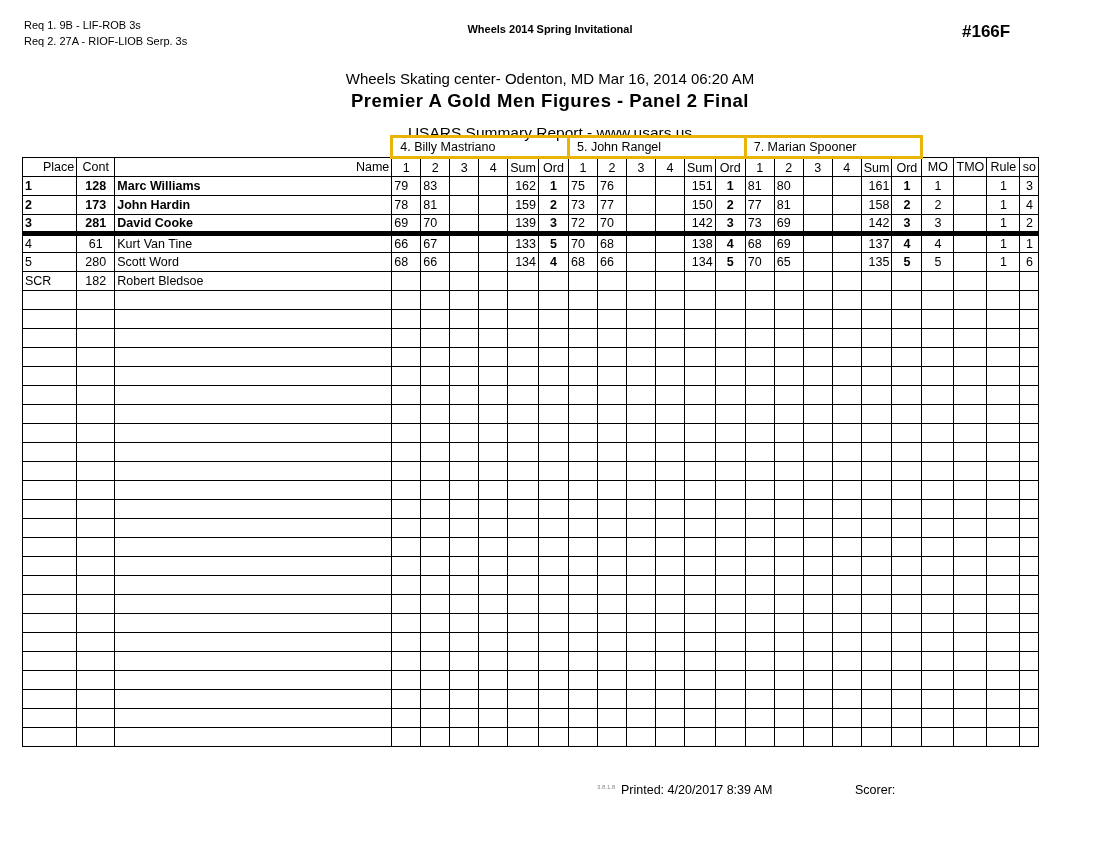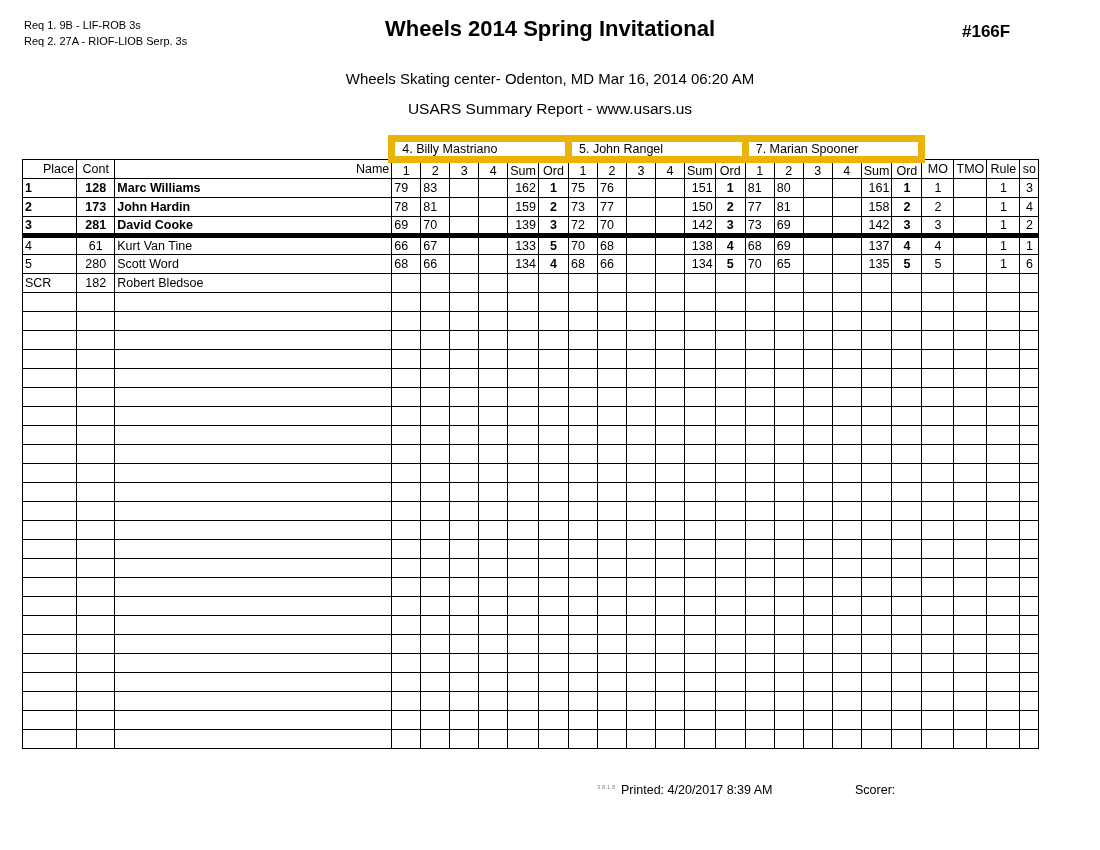--- a/index.html
+++ b/index.html
@@ -13,21 +13,21 @@
     overflow: hidden;
   }
   .req-block {
     position: absolute; left: 24px; top: 17px;
     font-size: 11px; line-height: 16px;
   }
   .title-block {
     position: absolute; left: 0; top: 18px; width: 1100px;
     text-align: center;
   }
-  .title-main  { font-size: 22px;   font-weight: bold; line-height: 22px; }
+  .title-main  { font-size: 11px;   font-weight: bold; line-height: 22px; }
   .title-venue { font-size: 15px;   line-height: 21px; margin-top: 28px; }
   .title-event { font-size: 18.5px; font-weight: bold; line-height: 24px; letter-spacing: 0.5px; }
   .title-report{ font-size: 15.5px; line-height: 23px; margin-top: 8px; }
   .event-number {
     position: absolute; left: 962px; top: 22px;
     font-size: 17px; font-weight: bold;
   }
 
   table.score-table {
     position: absolute; left: 22px; top: 135px;
@@ -37,21 +37,21 @@
   .score-table td, .score-table th {
     border: 1px solid #000;
     height: 19px;
     padding: 0 2px;
     overflow: hidden; white-space: nowrap;
     font-weight: normal;
     vertical-align: middle;
   }
   tr.judge-row td.noborder { border: none; }
   td.judge-box {
-    border: 7px solid #eab308;
+    border: 3px solid #eab308;
     text-align: left; padding-left: 7px; height: 21px;
   }
   .c-place { text-align: left;  padding-left: 4px; }
   .c-cont  { text-align: center; }
   .c-name  { text-align: left;  padding-left: 6px; }
   .c-score { text-align: left;  padding-left: 4px; }
   .c-sum   { text-align: right; padding-right: 3px; }
   .c-ord   {
     border-left: 4px solid #000; border-right: 4px solid #000;
     text-align: center;
@@ -84,20 +84,21 @@
 <body>
 
 <div class="req-block">
   <div>Req 1.  9B - LIF-ROB 3s</div>
   <div>Req 2.  27A - RIOF-LIOB Serp. 3s</div>
 </div>
 
 <div class="title-block">
   <div class="title-main">Wheels 2014 Spring Invitational</div>
   <div class="title-venue">Wheels Skating center- Odenton, MD  Mar 16, 2014  06:20 AM</div>
+  <div class="title-event">Premier A Gold Men Figures - Panel 2 Final</div>
   <div class="title-report">USARS Summary Report - www.usars.us</div>
 </div>
 
 <div class="event-number">#166F</div>
 
 <table class="score-table">
   <colgroup>
     <col style="width:35px">
       <col style="width:38px">
       <col style="width:277px">

